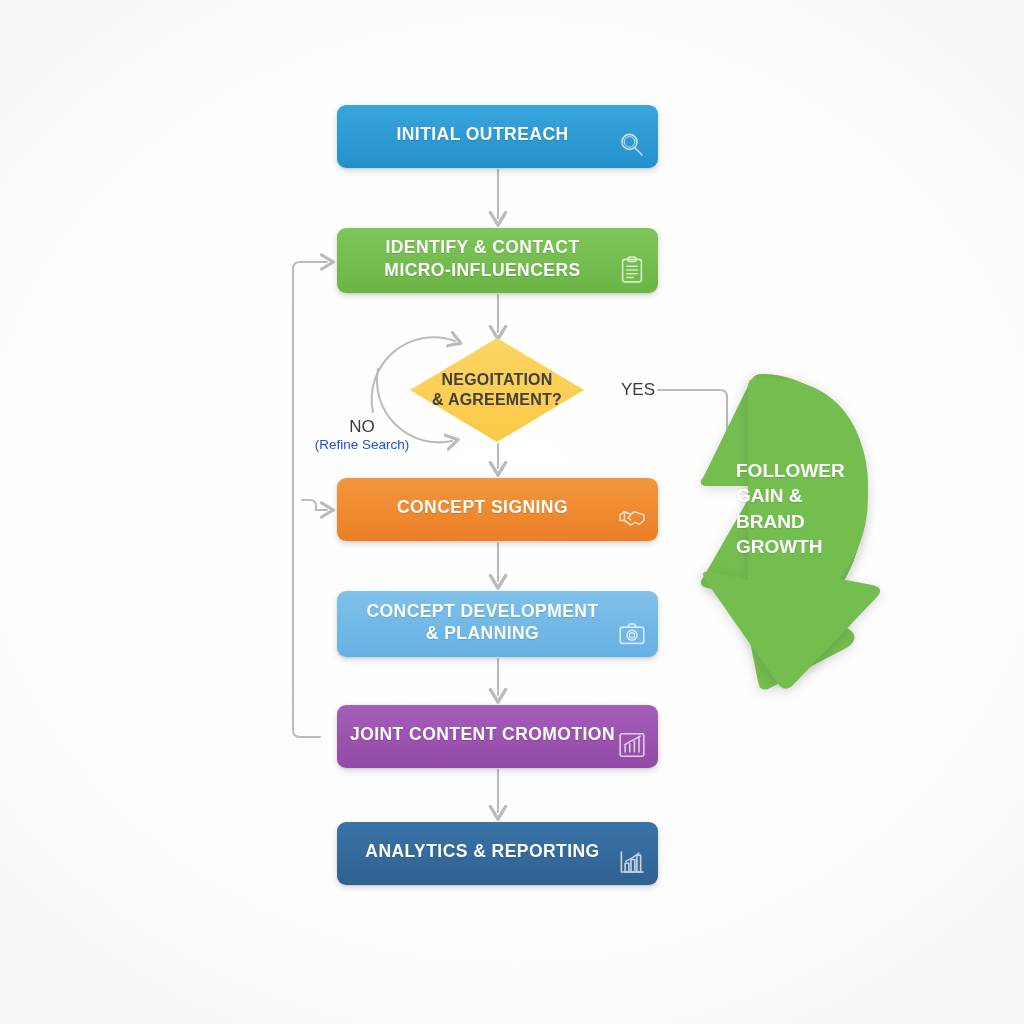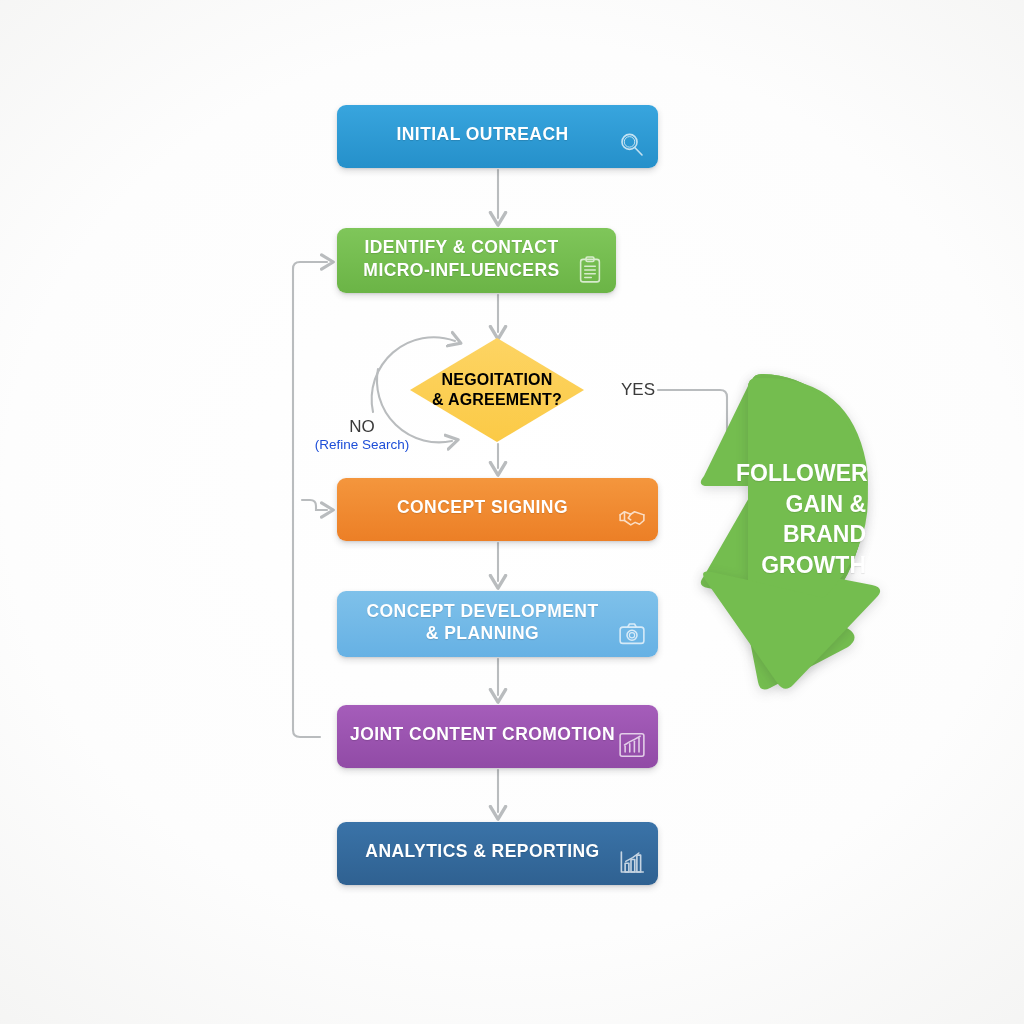--- a/index.html
+++ b/index.html
@@ -53,21 +53,21 @@
   }
   .diamond-shape{
     position:absolute;inset:0;
     background:linear-gradient(180deg,#fdd463 0%,#fbca46 100%);
     clip-path:polygon(50% 0%, 100% 50%, 50% 100%, 0% 50%);
     filter:drop-shadow(0 3px 4px rgba(40,40,45,.20));
   }
   .diamond-text{
     position:absolute;inset:0;
     display:flex;align-items:center;justify-content:center;
-    color:#000000;
+    color:#404040;
     font-weight:bold;font-size:16px;line-height:1.24;
     text-align:center;white-space:pre-line;letter-spacing:.2px;
     user-select:none;
   }
 
   
   .blabel{
     position:absolute;
     color:#3a3a3a;
     user-select:none;
@@ -79,22 +79,22 @@
   
   .outcome{
     position:absolute;
     left:690px;top:366px;width:208px;height:330px;
   }
   .outcome svg{position:absolute;left:0;top:0;
     filter:drop-shadow(0 3px 6px rgba(40,40,45,.16));}
   .outcome .otext{
     position:absolute;
     left:46px;top:92px;width:130px;
-    color:#ffffff;font-weight:bold;font-size:23px;line-height:1.33;
-    text-align:right;white-space:pre-line;
+    color:#ffffff;font-weight:bold;font-size:19px;line-height:1.33;
+    text-align:left;white-space:pre-line;
     text-shadow:0 1px 1px rgba(0,0,0,.10);
     user-select:none;
   }
 </style>
 </head>
 <body>
 
 <div class="canvas"></div>
 
 <svg class="wires" viewBox="0 0 1024 1024">
@@ -133,21 +133,21 @@
     <span class="label">INITIAL OUTREACH</span>
     <span class="ico">
       <svg viewBox="0 0 24 24" fill="none" stroke="#ffffff" stroke-width="1.3">
         <circle cx="10" cy="9.5" r="6"></circle>
           <line x1="14.4" y1="14.2" x2="20" y2="20" stroke-linecap="round"></line>
         <circle cx="10" cy="9.5" r="4.2" stroke-width="0.8"></circle>
       </svg>
     </span>
   </div>
 
-  <div class="node" style="left:337px;top:228px;width:279px;height:65px;background:linear-gradient(180deg,#7fc65a,#6bb446);">
+  <div class="node" style="left:337px;top:228px;width:321px;height:65px;background:linear-gradient(180deg,#7fc65a,#6bb446);">
     <span class="label">IDENTIFY &amp; CONTACT
 MICRO-INFLUENCERS</span>
     <span class="ico">
       <svg viewBox="0 0 24 24" fill="none" stroke="#ffffff" stroke-width="1.25">
         <rect x="4.5" y="3.5" width="15" height="18" rx="2"></rect>
         <rect x="8.8" y="1.6" width="6.4" height="3.6" rx="1.2"></rect>
         <line x1="7.8" y1="9" x2="16.2" y2="9" stroke-linecap="round"></line>
         <line x1="7.8" y1="12" x2="16.2" y2="12" stroke-linecap="round"></line>
         <line x1="7.8" y1="15" x2="16.2" y2="15" stroke-linecap="round"></line>
         <line x1="7.8" y1="18" x2="13" y2="18" stroke-linecap="round"></line>

